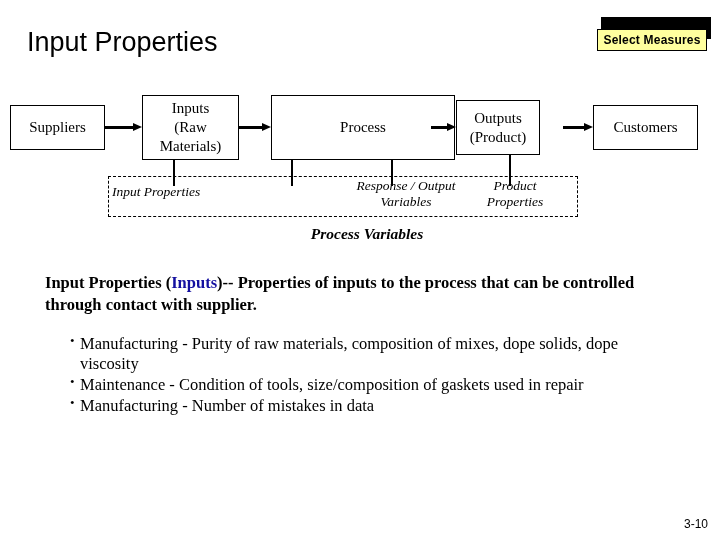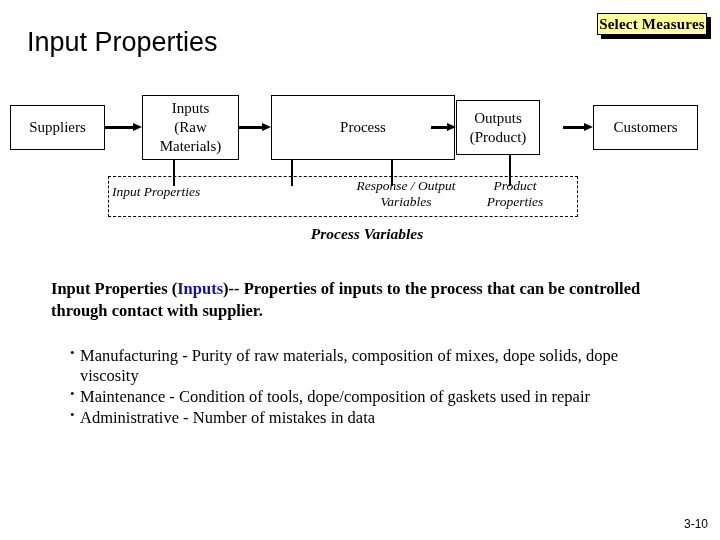--- a/index.html
+++ b/index.html
@@ -33,30 +33,30 @@
     position: absolute;
     left: 4px;
     top: 4px;
     width: 110px;
     height: 22px;
     background: #000000;
   }
   #select-measures-btn {
     position: absolute;
     left: 0;
-    top: 0;
+    top: 16px;
     width: 108px;
     height: 20px;
     background: #ffff9e;
     border: 1px solid #000000;
     display: flex;
     align-items: center;
     justify-content: center;
-    font-family: Liberation Serif, serif;
-    font-size: 15px;
+    font-family: Liberation Sans, sans-serif;
+    font-size: 12px;
     font-weight: bold;
     letter-spacing: 0.2px;
     color: #000000;
     cursor: pointer;
   }
 
   
   #page-title {
     position: absolute;
     left: 27px;
@@ -185,21 +185,21 @@
   #body-copy {
     position: absolute;
     left: 45px;
     top: 272px;
     width: 632px;
     font-family: "Liberation Serif", serif;
     font-size: 16.5px;
     line-height: 1.32;
     color: #000000;
   }
-  #definition-para { margin: 6px; }
+  #definition-para { margin: 0; }
   .bold { font-weight: bold; }
   .blue-bold { font-weight: bold; color: #1410a0; }
 
   #examples-label {
     margin: 0;
     padding-top: 29px;
     font-size: 16.5px;
   }
 
   #examples-list {
@@ -321,20 +321,20 @@
     <div id="pv-caption">Process Variables</div>
   </div>
 
   <div id="body-copy">
 
     <p id="definition-para"><span class="bold">Input Properties</span><span class="bold"> (</span><span class="blue-bold">Inputs</span><span class="bold">)</span><span class="bold">-- Properties of inputs to the process that can be controlled through contact with supplier.</span></p>
 
 
     <ul id="examples-list">
       <li>Manufacturing - Purity of raw materials, composition of mixes, dope solids, dope viscosity</li>
-      <li>Maintenance - Condition of tools, dope/composition of gaskets used in repair</li>
-      <li>Administrative - Number of mistakes in data</li>
+      <li>Maintenance - Condition of tools, size/composition of gaskets used in repair</li>
+      <li>Manufacturing - Number of mistakes in data</li>
     </ul>
   </div>
 
   <div id="page-number">3-10</div>
 
 </div>
 
 </body></html>

